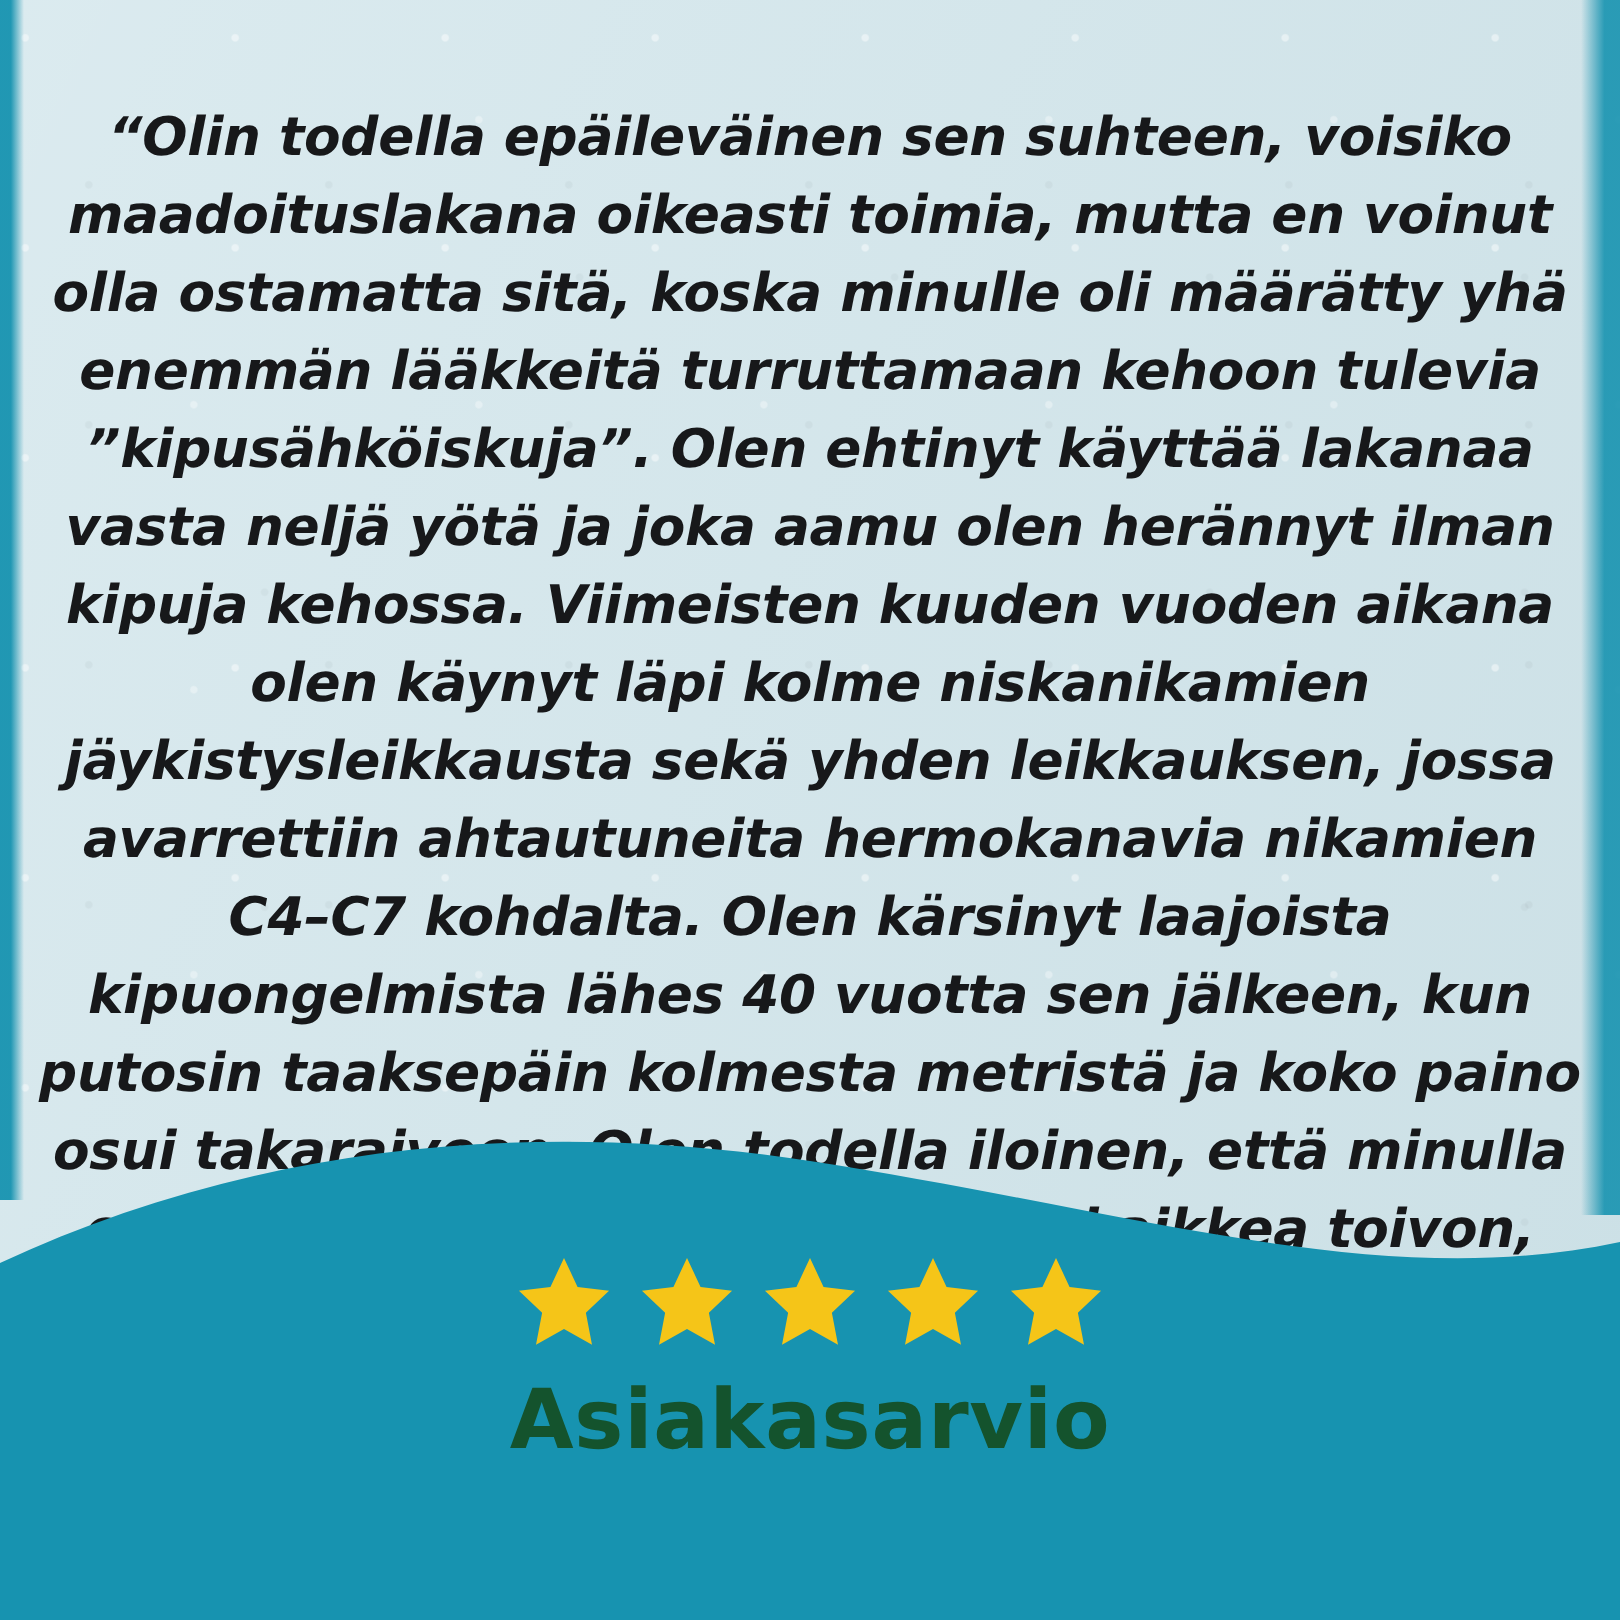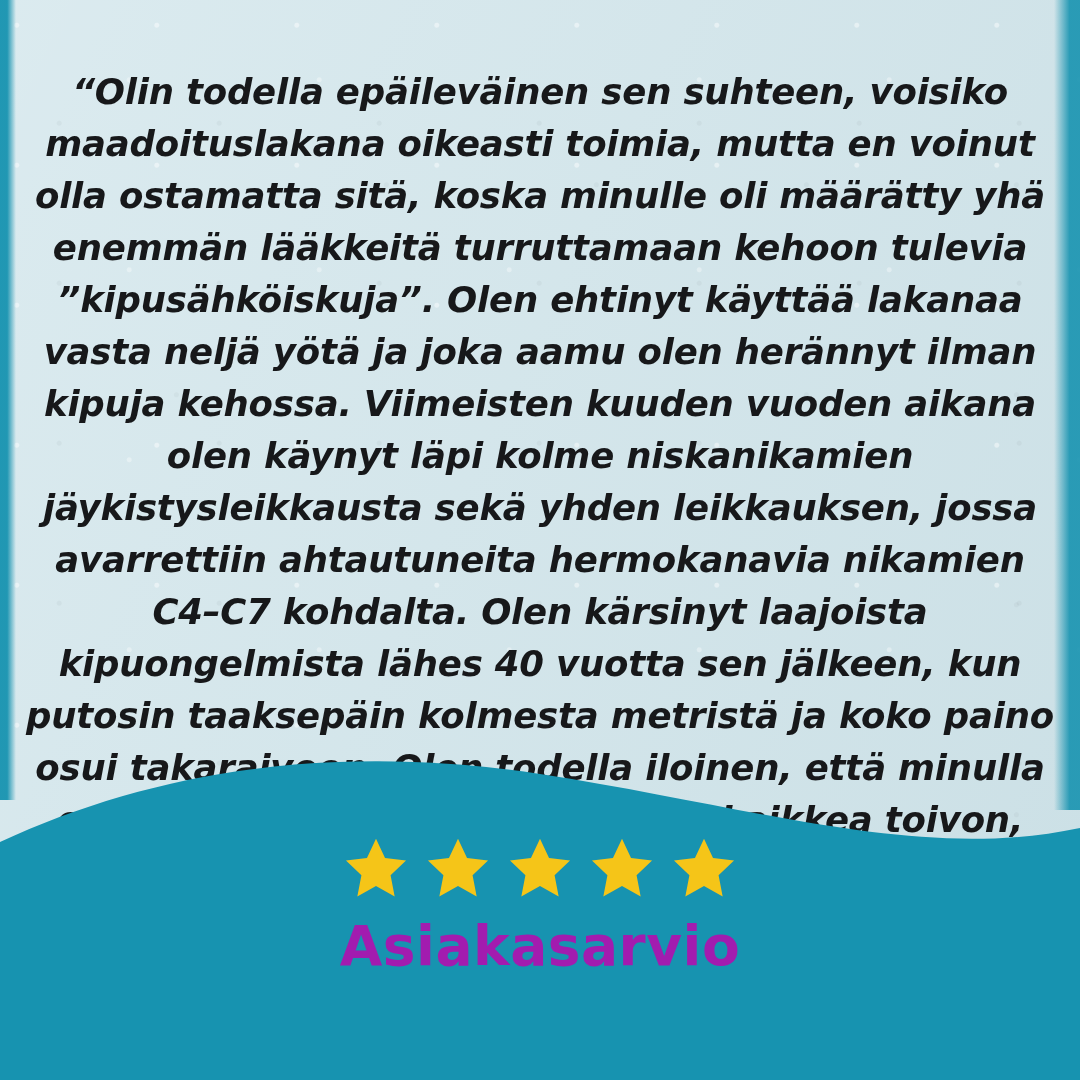--- a/index.html
+++ b/index.html
@@ -112,21 +112,21 @@
     gap: 10px;
     align-items: center;
     justify-content: center;
     margin-top: 6px;
   }
   .star {
     display: block;
   }
   .brand {
     margin-top: 12px;
-    color: #a21caf;
+    color: #14532d;
     font-size: 55px;
     font-weight: 700;
     letter-spacing: 0.5px;
     font-family: "DejaVu Sans", sans-serif;
     line-height: 1.1;
   }
 </style>
 </head>
 <body>
 

